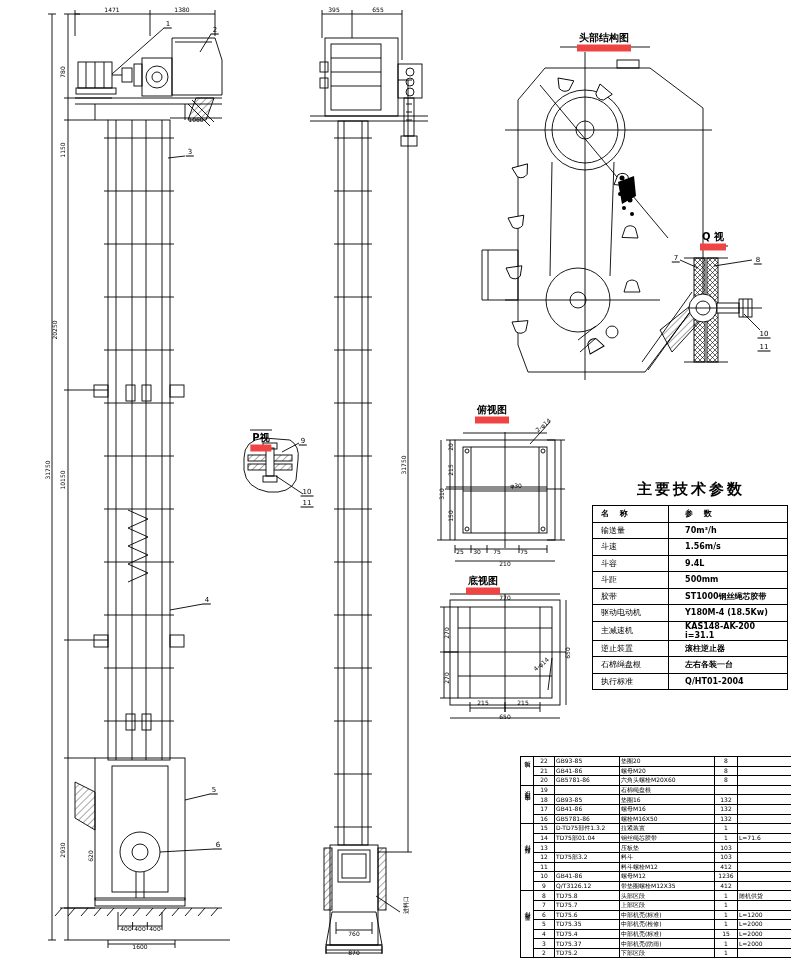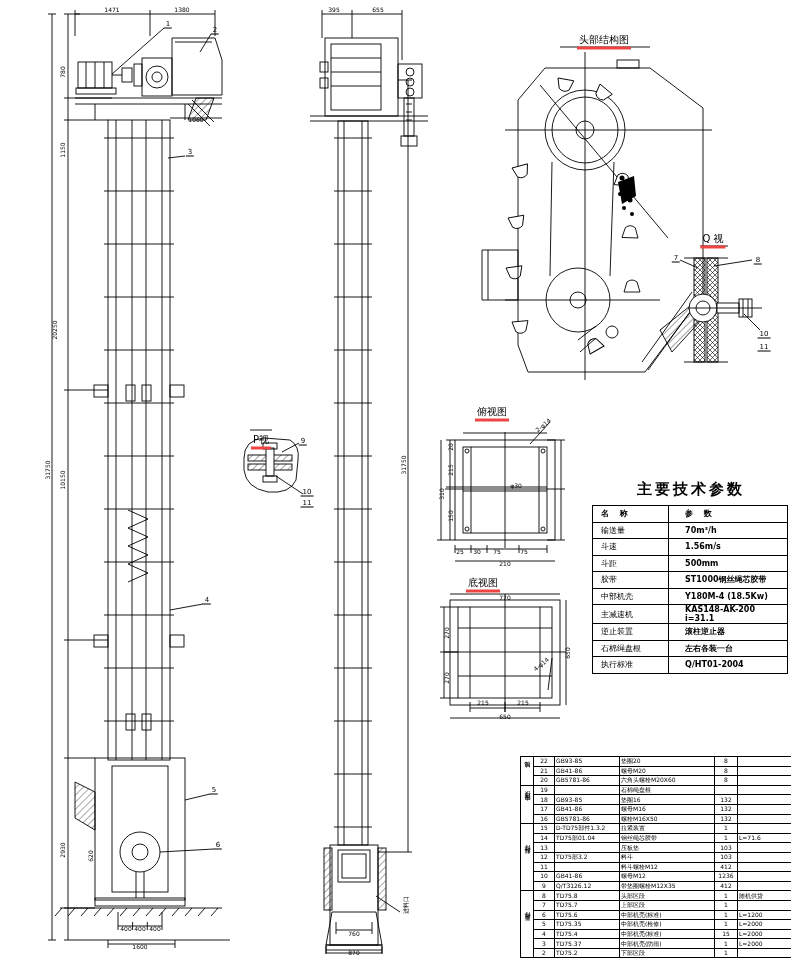--- a/index.html
+++ b/index.html
@@ -3,21 +3,21 @@
 <meta charset="utf-8">
 <style>
   html,body{margin:0;padding:0;background:#fff;}
   body{width:800px;height:969px;position:relative;overflow:hidden;
        font-family:"DejaVu Sans","Liberation Sans",sans-serif;color:#000;}
   .sheet{position:absolute;left:0;top:0;width:800px;height:969px;background:#fff;}
   svg{position:absolute;left:0;top:0;}
   .ann{position:absolute;white-space:nowrap;color:#000;}
   .ann.dim{font-size:6px;}
   .ann.balloon{font-size:7px;border-bottom:1px solid #000;padding:0 2px;}
-  .ann.title{font-size:10px;font-weight:normal;border-bottom:3px solid #ef4444;padding:0 2px;}
+  .ann.title{font-size:10px;font-weight:bold;border-bottom:7px solid #ef4444;padding:0 2px;}
   .ann.note{font-size:6px;}
   
   .params{position:absolute;left:592px;top:480px;width:198px;}
   .params-title{font-size:15px;font-weight:bold;letter-spacing:3px;text-align:center;margin-bottom:6px;}
   table{border-collapse:collapse;}
   .params table{width:196px;border:1.5px solid #000;}
   .params td{border:1px solid #000;font-size:8px;height:15.5px;padding:0 3px;vertical-align:middle;}
   .params td.n{width:74px;text-align:left;padding-left:8px;}
   .params td.v{width:110px;text-align:left;padding-left:16px;font-weight:bold;}
   .params tr.hd td{text-align:left;letter-spacing:4px;font-weight:bold;}
@@ -431,29 +431,33 @@
           </tr>
           <tr>
             <td class="n">输送量</td>
             <td class="v">70m³/h</td>
           </tr>
           <tr>
             <td class="n">斗速</td>
             <td class="v">1.56m/s</td>
           </tr>
           <tr>
+            <td class="n">斗容</td>
+            <td class="v">9.4L</td>
+          </tr>
+          <tr>
             <td class="n">斗距</td>
             <td class="v">500mm</td>
           </tr>
           <tr>
             <td class="n">胶带</td>
             <td class="v">ST1000钢丝绳芯胶带</td>
           </tr>
           <tr>
-            <td class="n">中部机壳</td>
+            <td class="n">驱动电动机</td>
             <td class="v">Y180M-4 (18.5Kw)</td>
           </tr>
           <tr>
             <td class="n">主减速机</td>
             <td class="v">KAS148-AK-200 i=31.1</td>
           </tr>
           <tr>
             <td class="n">逆止装置</td>
             <td class="v">滚柱逆止器</td>
           </tr>

